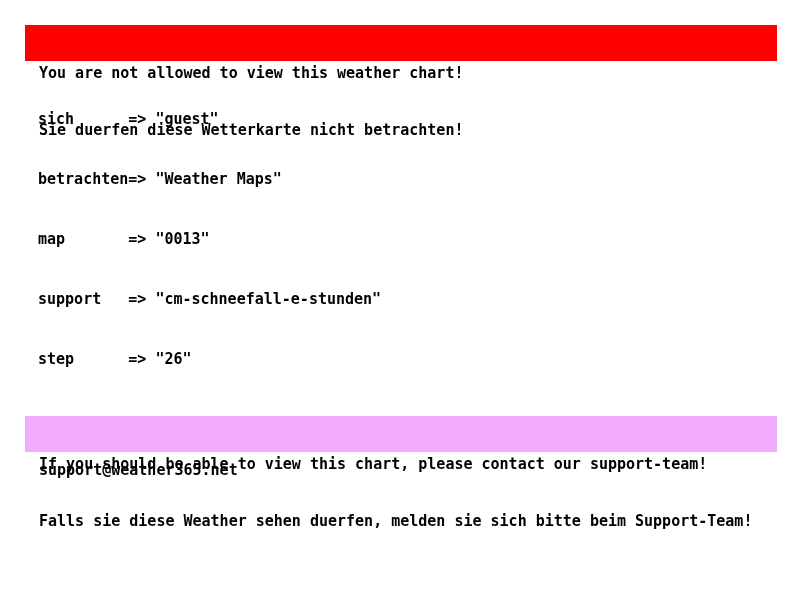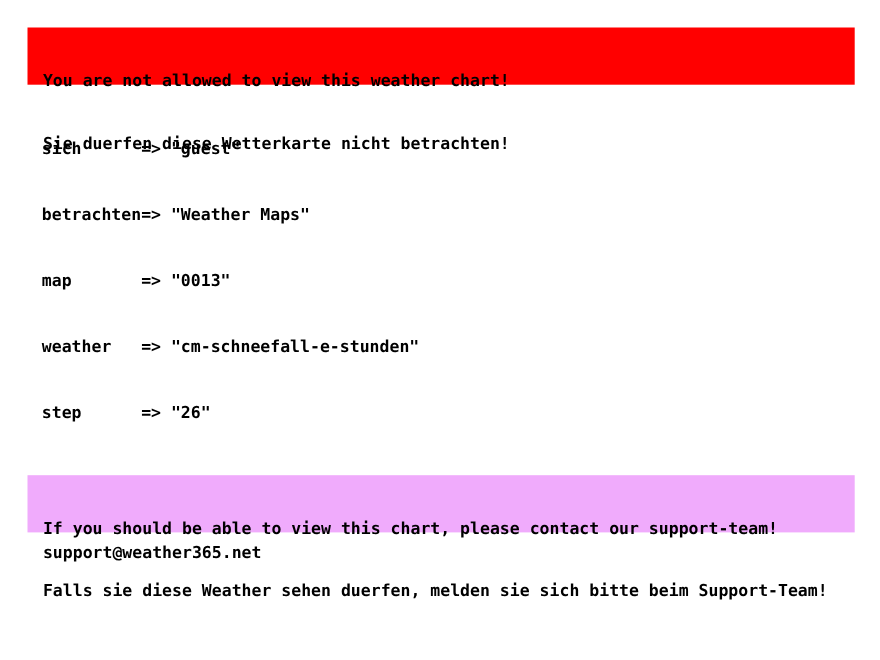--- a/index.html
+++ b/index.html
@@ -12,21 +12,21 @@
     background: #ffffff;
     color: #000000;
     font-family: "DejaVu Sans Mono", monospace;
     font-weight: bold;
     font-size: 15px;
     overflow: hidden;
   }
   .banner {
     margin-left: 25px;
     width: 752px;
-    height: 52px;
+    height: 36px;
     box-sizing: border-box;
     padding: 1px 0 0 14px;
     line-height: 19px;
     white-space: pre;
   }
   .banner-red {
     margin-top: 25px;
     background: #ff0000;
   }
   .banner-green {
@@ -62,21 +62,21 @@
 
 <div class="banner banner-red">
   <div>You are not allowed to view this weather chart!</div>
   <div>Sie duerfen diese Wetterkarte nicht betrachten!</div>
 </div>
 
 <div class="kv-block">
   <div class="kv-row"><span class="key">sich</span><span class="arrow">=&gt;</span><span class="value">"guest"</span></div>
   <div class="kv-row"><span class="key">betrachten</span><span class="arrow">=&gt;</span><span class="value">"Weather Maps"</span></div>
   <div class="kv-row"><span class="key">map</span><span class="arrow">=&gt;</span><span class="value">"0013"</span></div>
-  <div class="kv-row"><span class="key">weather</span><span class="arrow">=&gt;</span><span class="value">"cm-schneefall-e-stunden"</span></div>
+  <div class="kv-row"><span class="key">support</span><span class="arrow">=&gt;</span><span class="value">"cm-schneefall-e-stunden"</span></div>
   <div class="kv-row"><span class="key">step</span><span class="arrow">=&gt;</span><span class="value">"26"</span></div>
 </div>
 
 <div class="banner banner-green">
   <div>If you should be able to view this chart, please contact our support-team!</div>
   <div>Falls sie diese Weather sehen duerfen, melden sie sich bitte beim Support-Team!</div>
 </div>
 
 <div class="footer">
   <span>support@weather365.net</span>

